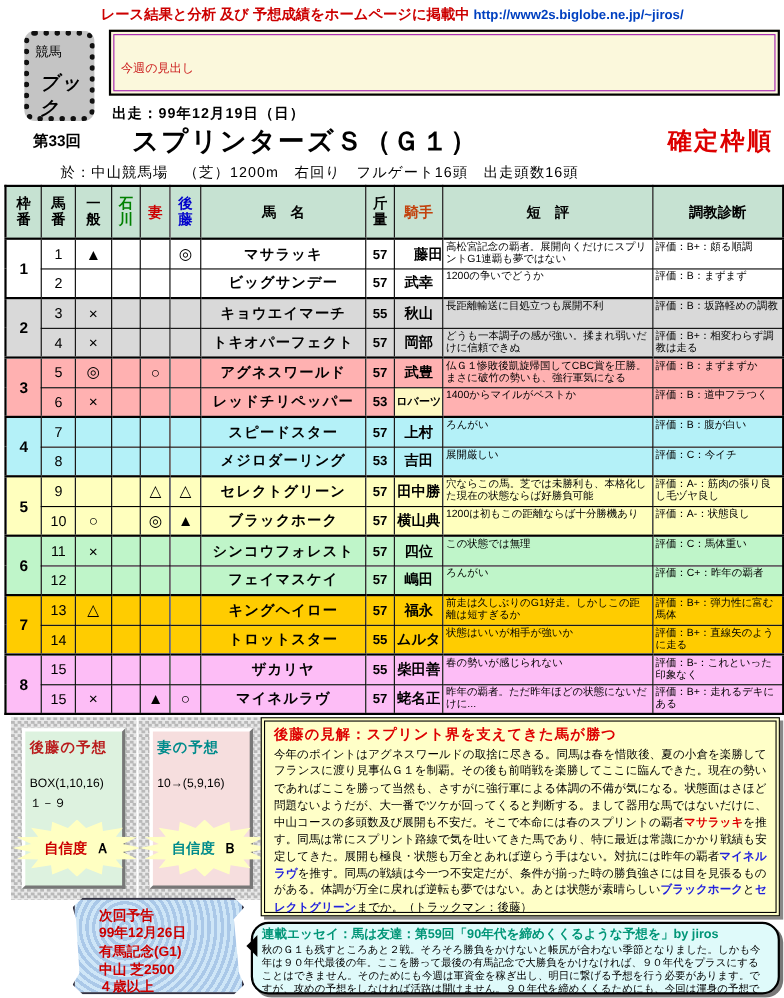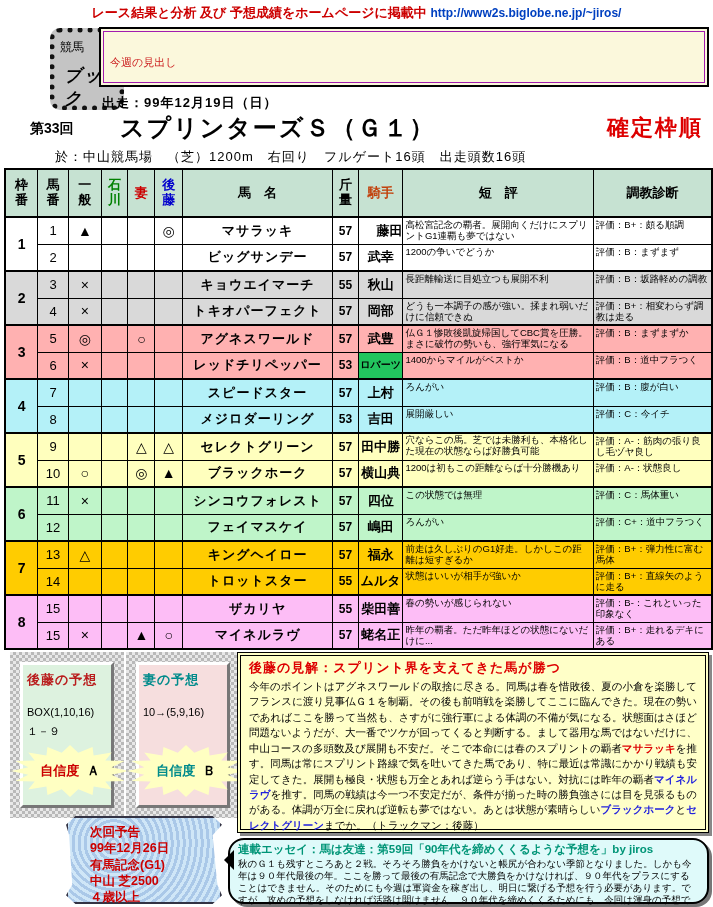--- a/index.html
+++ b/index.html
@@ -6,22 +6,22 @@
   html,body { width:713px; }
   body { font-family:"Liberation Sans","DejaVu Sans",sans-serif; background:#fff; }
   #page { position:relative; width:713px; height:907px; background:#fff; overflow:hidden; }
 
   
   .banner { position:absolute; top:4px; left:0; width:713px; text-align:center;
             font-size:13px; font-weight:bold; color:#cc0000; }
   .banner a { color:#0040c0; text-decoration:none; font-size:12px; }
 
   
-  .logo { position:absolute; left:22px; top:28px; width:74px; height:82px;
-          background:#c4c4c4; border:5px dotted #111; border-radius:10px; padding:6px 5px;margin-left:28px; }
+  .logo { position:absolute; left:22px; top:28px; width:64px; height:82px;
+          background:#c4c4c4; border:5px dotted #111; border-radius:10px; padding:6px 5px; }
   .logo .l1 { font-size:12px; color:#000; }
   .logo .l2 { font-size:17px; font-weight:bold; font-style:italic; margin-top:8px; margin-left:4px; letter-spacing:2px; }
 
   
   .headline { position:absolute; left:99px; top:27px; width:610px; height:60px;
               border:2px solid #000; background:#fbf8dc; padding:2px; }
   .headline .inner { border:1px solid #a21caf; width:100%; height:100%; padding:20px 6px; position:relative; }
   .headline .label { color:#cc2020; font-size:11px; }
   .headline .text { font-size:14px; font-weight:bold; margin-left:60px; margin-top:1px; letter-spacing:1px; }
 
@@ -222,21 +222,21 @@
           <td class="c-trn" style="background: rgb(255, 177, 177);">評価：B：まずまずか</td>
         </tr>
         <tr>
           <td class="c-num" style="background: rgb(255, 177, 177);">6</td>
           <td class="c-mark" style="background: rgb(255, 177, 177);">×</td>
           <td class="c-mark" style="background: rgb(255, 177, 177);"></td>
           <td class="c-mark" style="background: rgb(255, 177, 177);"></td>
           <td class="c-mark" style="background: rgb(255, 177, 177);"></td>
           <td class="c-name" style="background: rgb(255, 177, 177);">レッドチリペッパー</td>
           <td class="c-wt" style="background: rgb(255, 177, 177);">53</td>
-          <td class="c-jky" style="background: #22c55e; font-size: 10px;">ロバーツ</td>
+          <td class="c-jky" style="background: #fef9c3; font-size: 10px;">ロバーツ</td>
           <td class="c-cmt" style="background: rgb(255, 177, 177);">1400からマイルがベストか</td>
           <td class="c-trn" style="background: rgb(255, 177, 177);">評価：B：道中フラつく</td>
         </tr>
         <tr class="g-first">
           <td class="c-waku" rowspan="2" style="background: rgb(180, 241, 248);">4</td>
           <td class="c-num" style="background: rgb(180, 241, 248);">7</td>
           <td class="c-mark" style="background: rgb(180, 241, 248);"></td>
           <td class="c-mark" style="background: rgb(180, 241, 248);"></td>
           <td class="c-mark" style="background: rgb(180, 241, 248);"></td>
           <td class="c-mark" style="background: rgb(180, 241, 248);"></td>
@@ -299,21 +299,21 @@
         <tr>
           <td class="c-num" style="background: rgb(191, 245, 201);">12</td>
           <td class="c-mark" style="background: rgb(191, 245, 201);"></td>
           <td class="c-mark" style="background: rgb(191, 245, 201);"></td>
           <td class="c-mark" style="background: rgb(191, 245, 201);"></td>
           <td class="c-mark" style="background: rgb(191, 245, 201);"></td>
           <td class="c-name" style="background: rgb(191, 245, 201);">フェイマスケイ</td>
           <td class="c-wt" style="background: rgb(191, 245, 201);">57</td>
           <td class="c-jky" style="background: rgb(191, 245, 201);">嶋田</td>
           <td class="c-cmt" style="background: rgb(191, 245, 201);">ろんがい</td>
-          <td class="c-trn" style="background: rgb(191, 245, 201);">評価：C+：道中フラつく</td>
+          <td class="c-trn" style="background: rgb(191, 245, 201);">評価：C+：昨年の覇者</td>
         </tr>
         <tr class="g-first">
           <td class="c-waku" rowspan="2" style="background: rgb(255, 204, 0);">7</td>
           <td class="c-num" style="background: rgb(255, 204, 0);">13</td>
           <td class="c-mark" style="background: rgb(255, 204, 0);">△</td>
           <td class="c-mark" style="background: rgb(255, 204, 0);"></td>
           <td class="c-mark" style="background: rgb(255, 204, 0);"></td>
           <td class="c-mark" style="background: rgb(255, 204, 0);"></td>
           <td class="c-name" style="background: rgb(255, 204, 0);">キングヘイロー</td>
           <td class="c-wt" style="background: rgb(255, 204, 0);">57</td>

